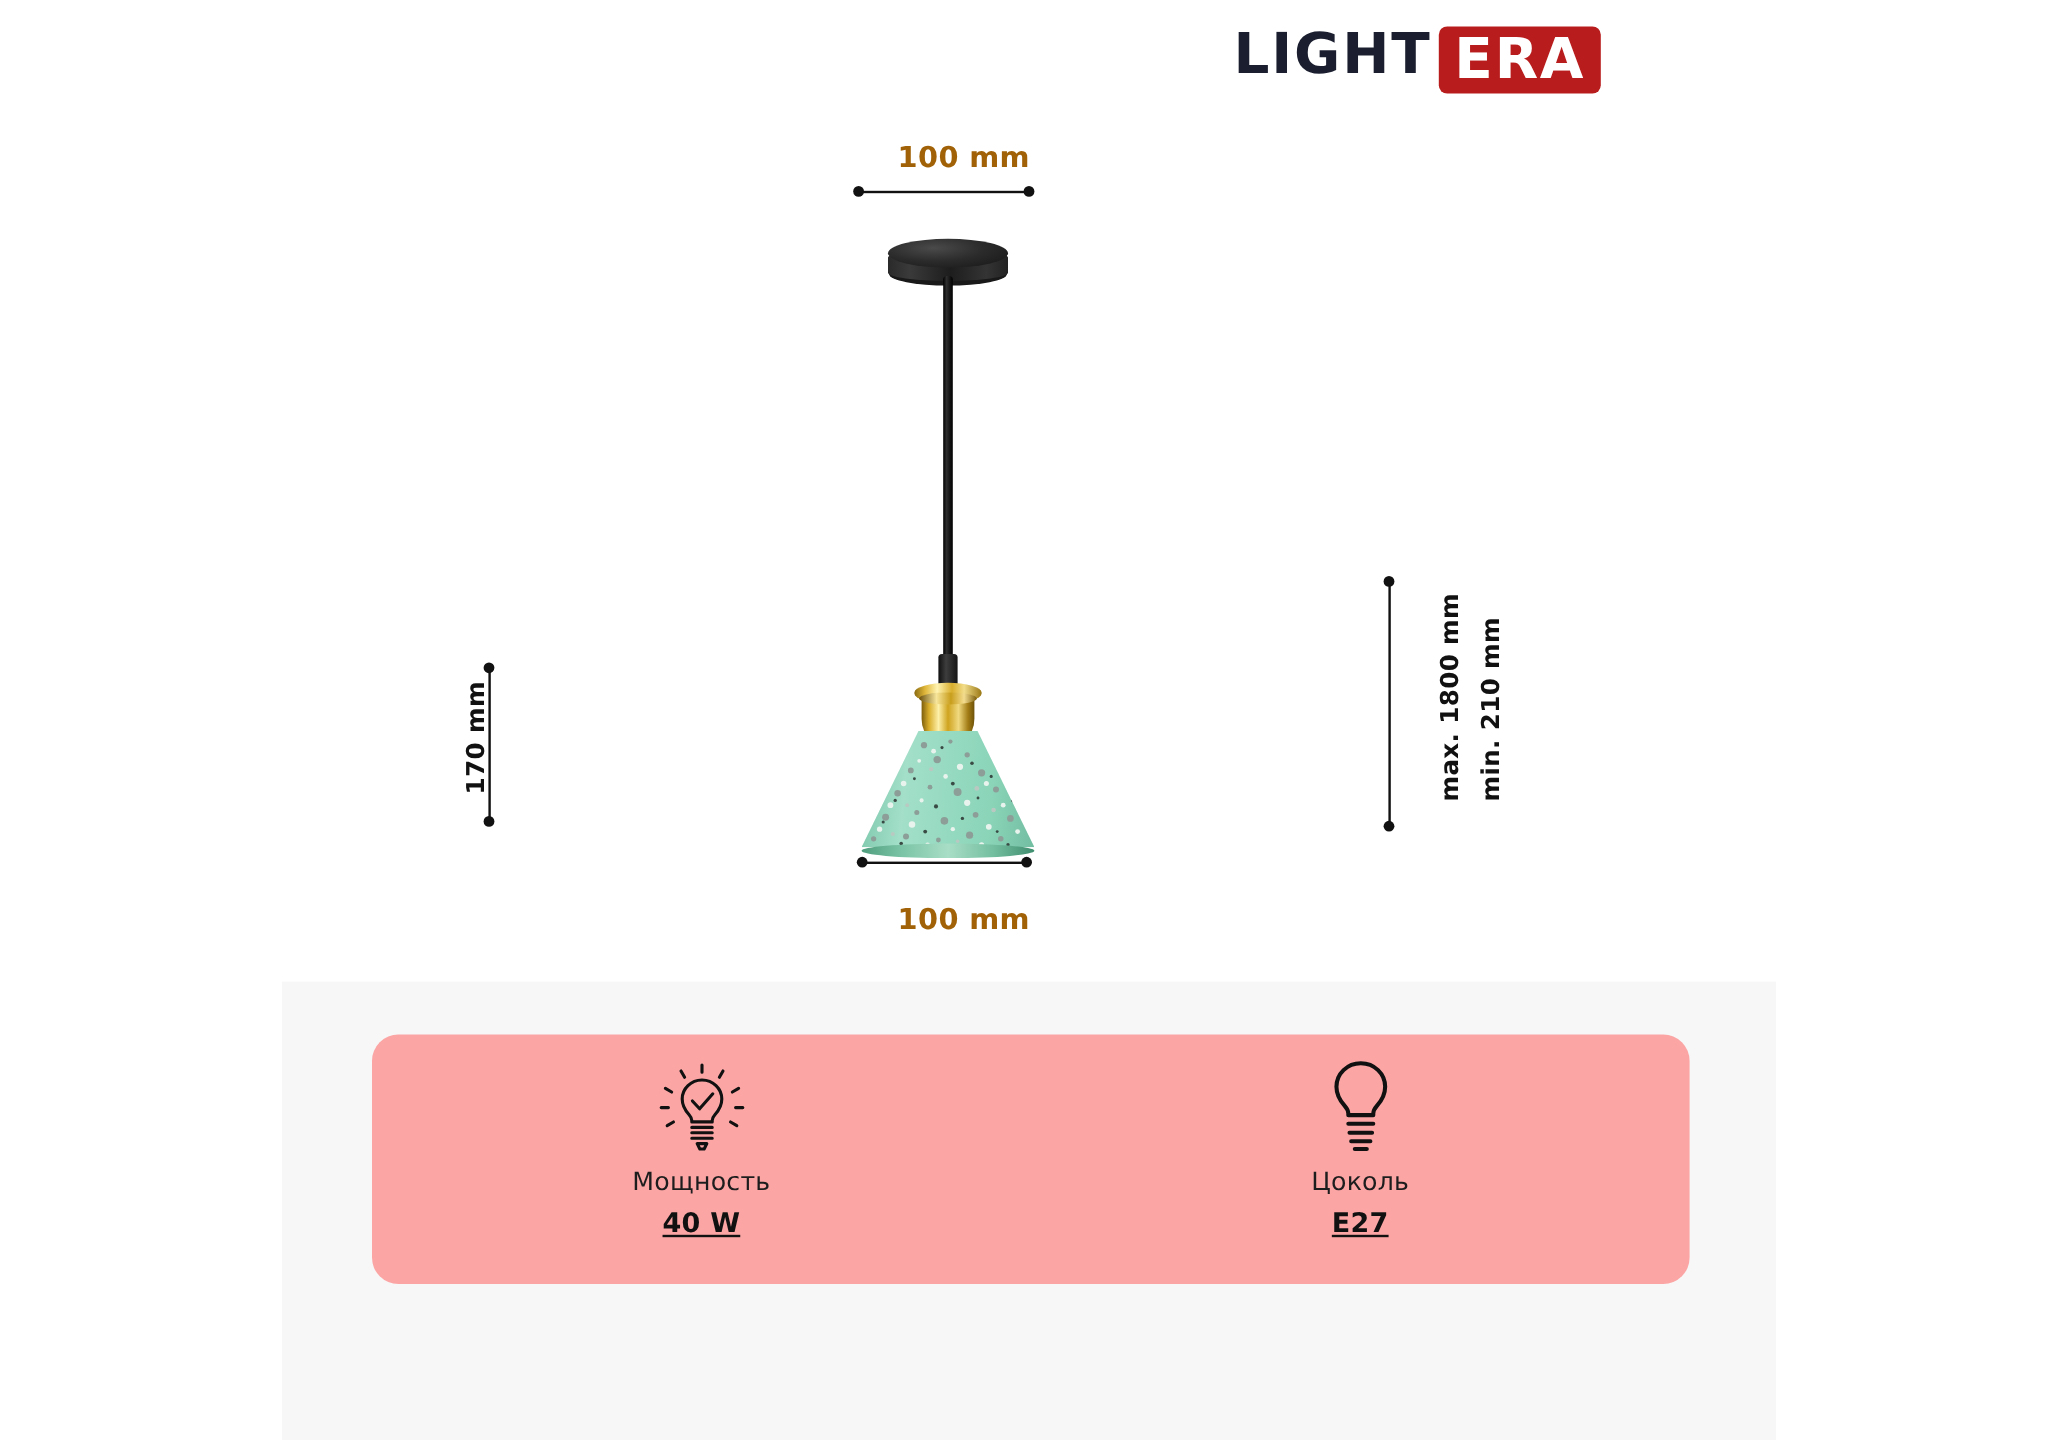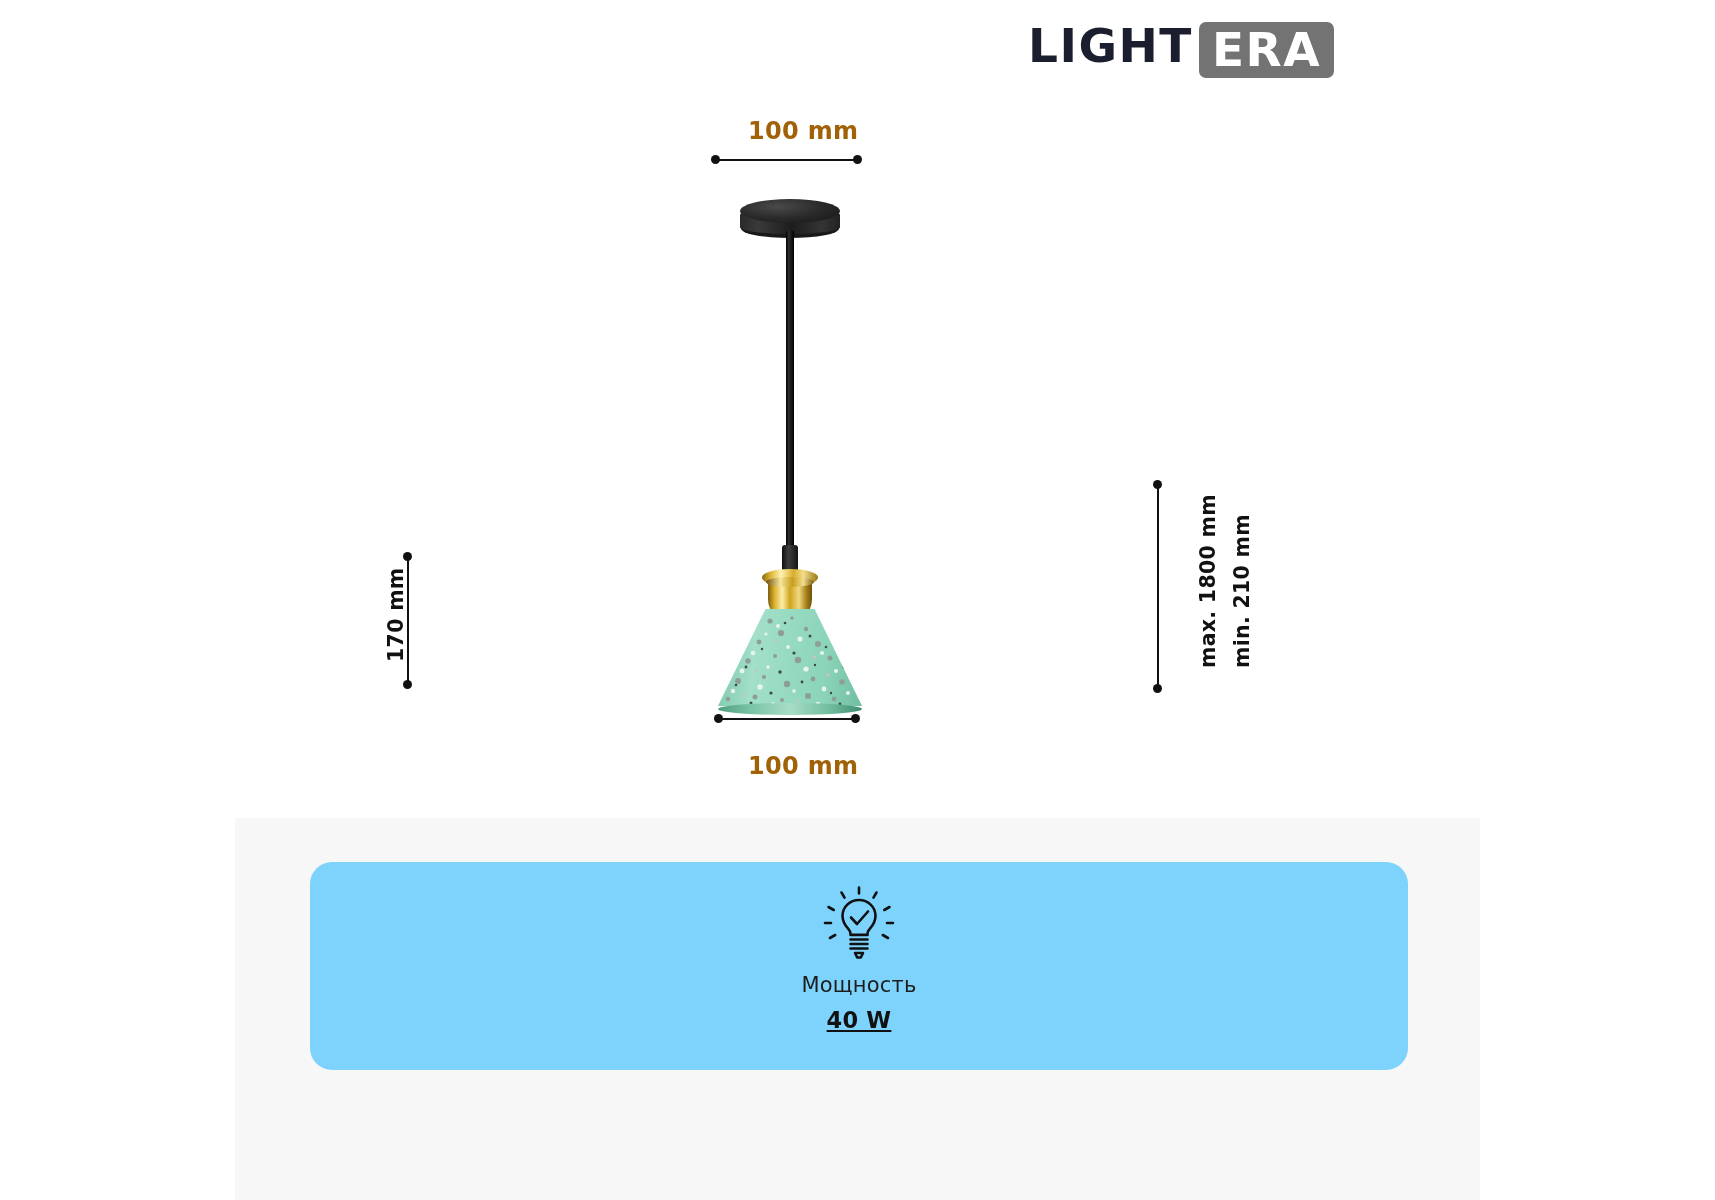--- a/index.html
+++ b/index.html
@@ -28,21 +28,21 @@
   #brand-logo .word-light {
     font-family: "DejaVu Sans", sans-serif;
     font-weight: 700;
     font-size: 47px;
     letter-spacing: 1.5px;
     color: #1A1E2E;
     line-height: 1;
     padding-right: 6px;
   }
   #brand-logo .word-era-box {
-    background: #737373;
+    background: #b91c1c;
     border-radius: 7px;
     padding: 5px 13px 7px 13px;
     display: flex;
     align-items: center;
   }
   #brand-logo .word-era {
     font-family: "DejaVu Sans", sans-serif;
     font-weight: 700;
     font-size: 47px;
     letter-spacing: 1.5px;
@@ -236,21 +236,21 @@
     width: 1245px;
     height: 382px;
     background: #F7F7F7;
   }
   #spec-panel {
     position: absolute;
     left: 310px;
     top: 862px;
     width: 1098px;
     height: 208px;
-    background: #7dd3fc;
+    background: #fca5a5;
     border-radius: 22px;
     display: flex;
     justify-content: space-between;
   }
   .spec-item {
     flex: 1 1 0;
     display: flex;
     flex-direction: column;
     align-items: center;
     justify-content: flex-start;
@@ -412,15 +412,25 @@
         <path d="M40 5.5v6M22.5 10.5l3 5.2M57.5 10.5l-3 5.2
                  M9.5 25l5.2 3M70.5 25l-5.2 3
                  M6 41h6M68 41h6
                  M11 56l5.2-3M69 56l-5.2-3"></path>
       </svg>
     </div>
     <div class="spec-title">Мощность</div>
     <div class="spec-value">40 W</div>
   </div>
 
+  <div class="spec-item">
+    <div class="spec-icon">
+      <svg width="80" height="80" viewBox="0 0 80 80" fill="none" stroke="#111111" stroke-width="3.4" stroke-linecap="round" stroke-linejoin="round">
+        <path d="M40 4c-11.3 0-20.3 8.8-20.3 19.6 0 7.1 3.6 12.3 6.9 16 2 2.3 3 4.1 3 6.3v1.4h20.8v-1.4c0-2.2 1-4 3-6.3 3.3-3.7 6.9-8.9 6.9-16C60.3 12.8 51.3 4 40 4z"></path>
+        <path d="M29.6 54.5h20.8M30.6 62h18.8M32 69h16M35 75.5h10"></path>
+      </svg>
+    </div>
+    <div class="spec-title">Цоколь</div>
+    <div class="spec-value">E27</div>
+  </div>
 
 
 </div>
 
 </body></html>

